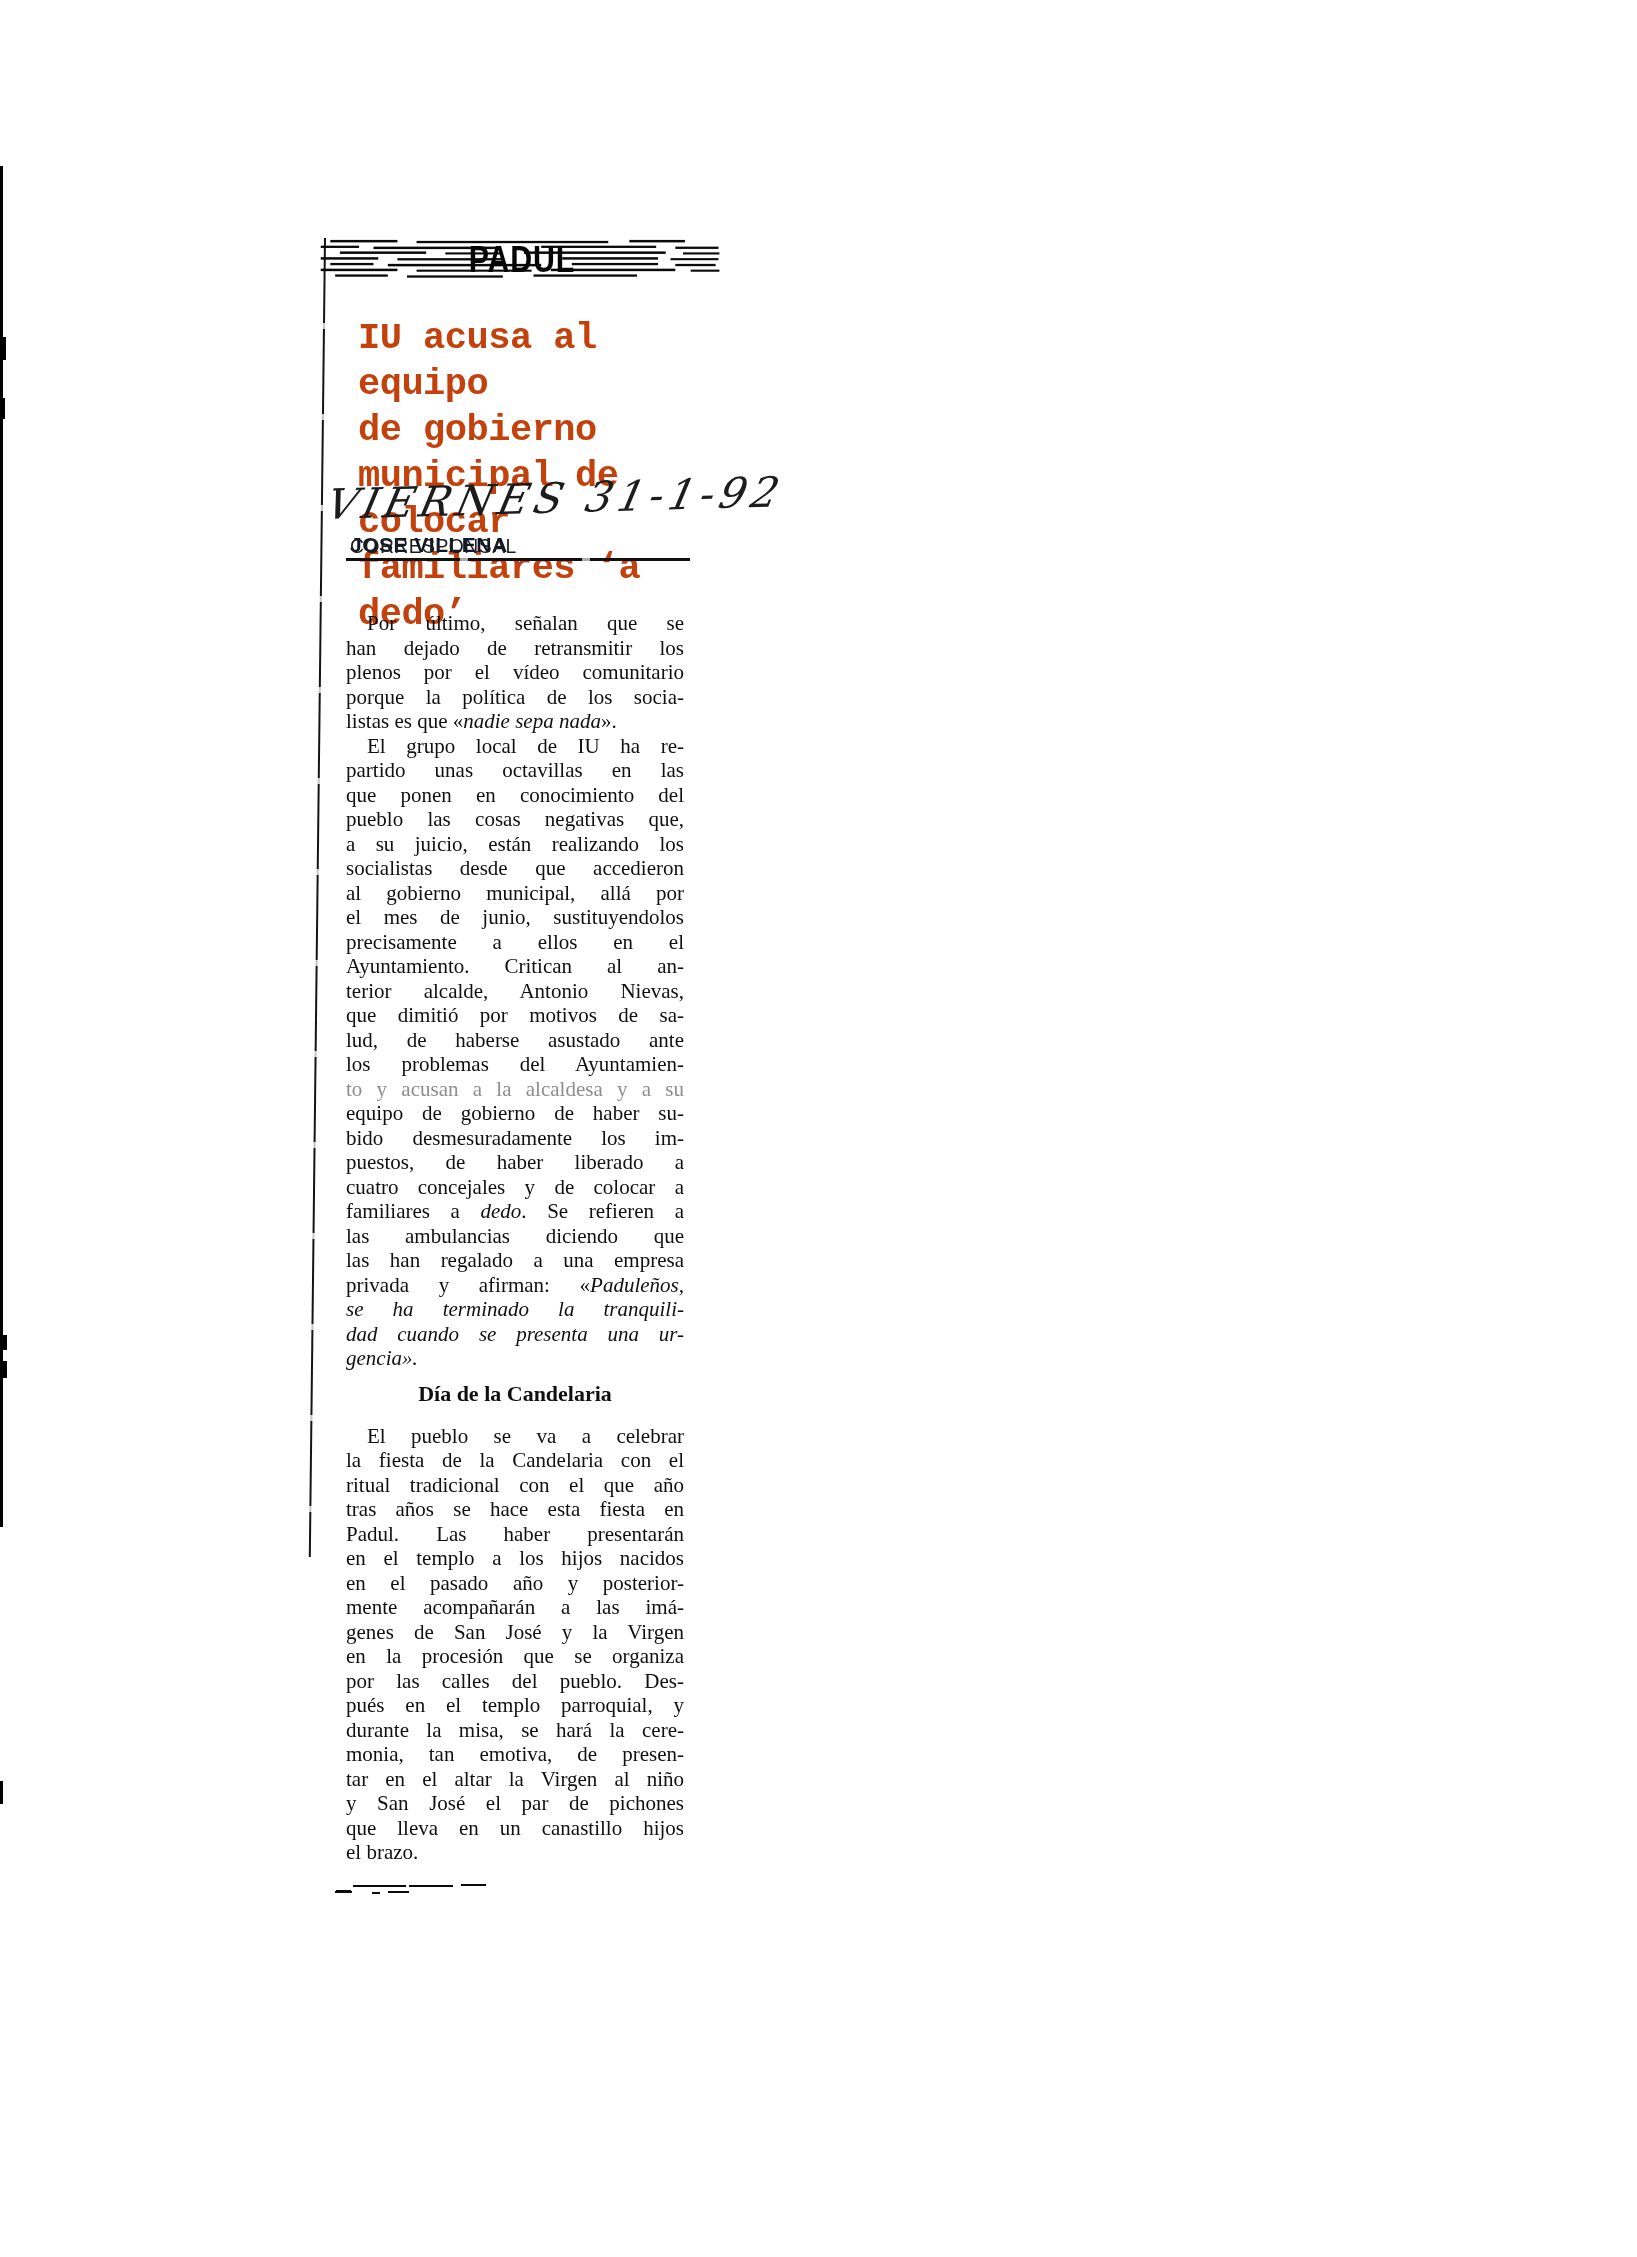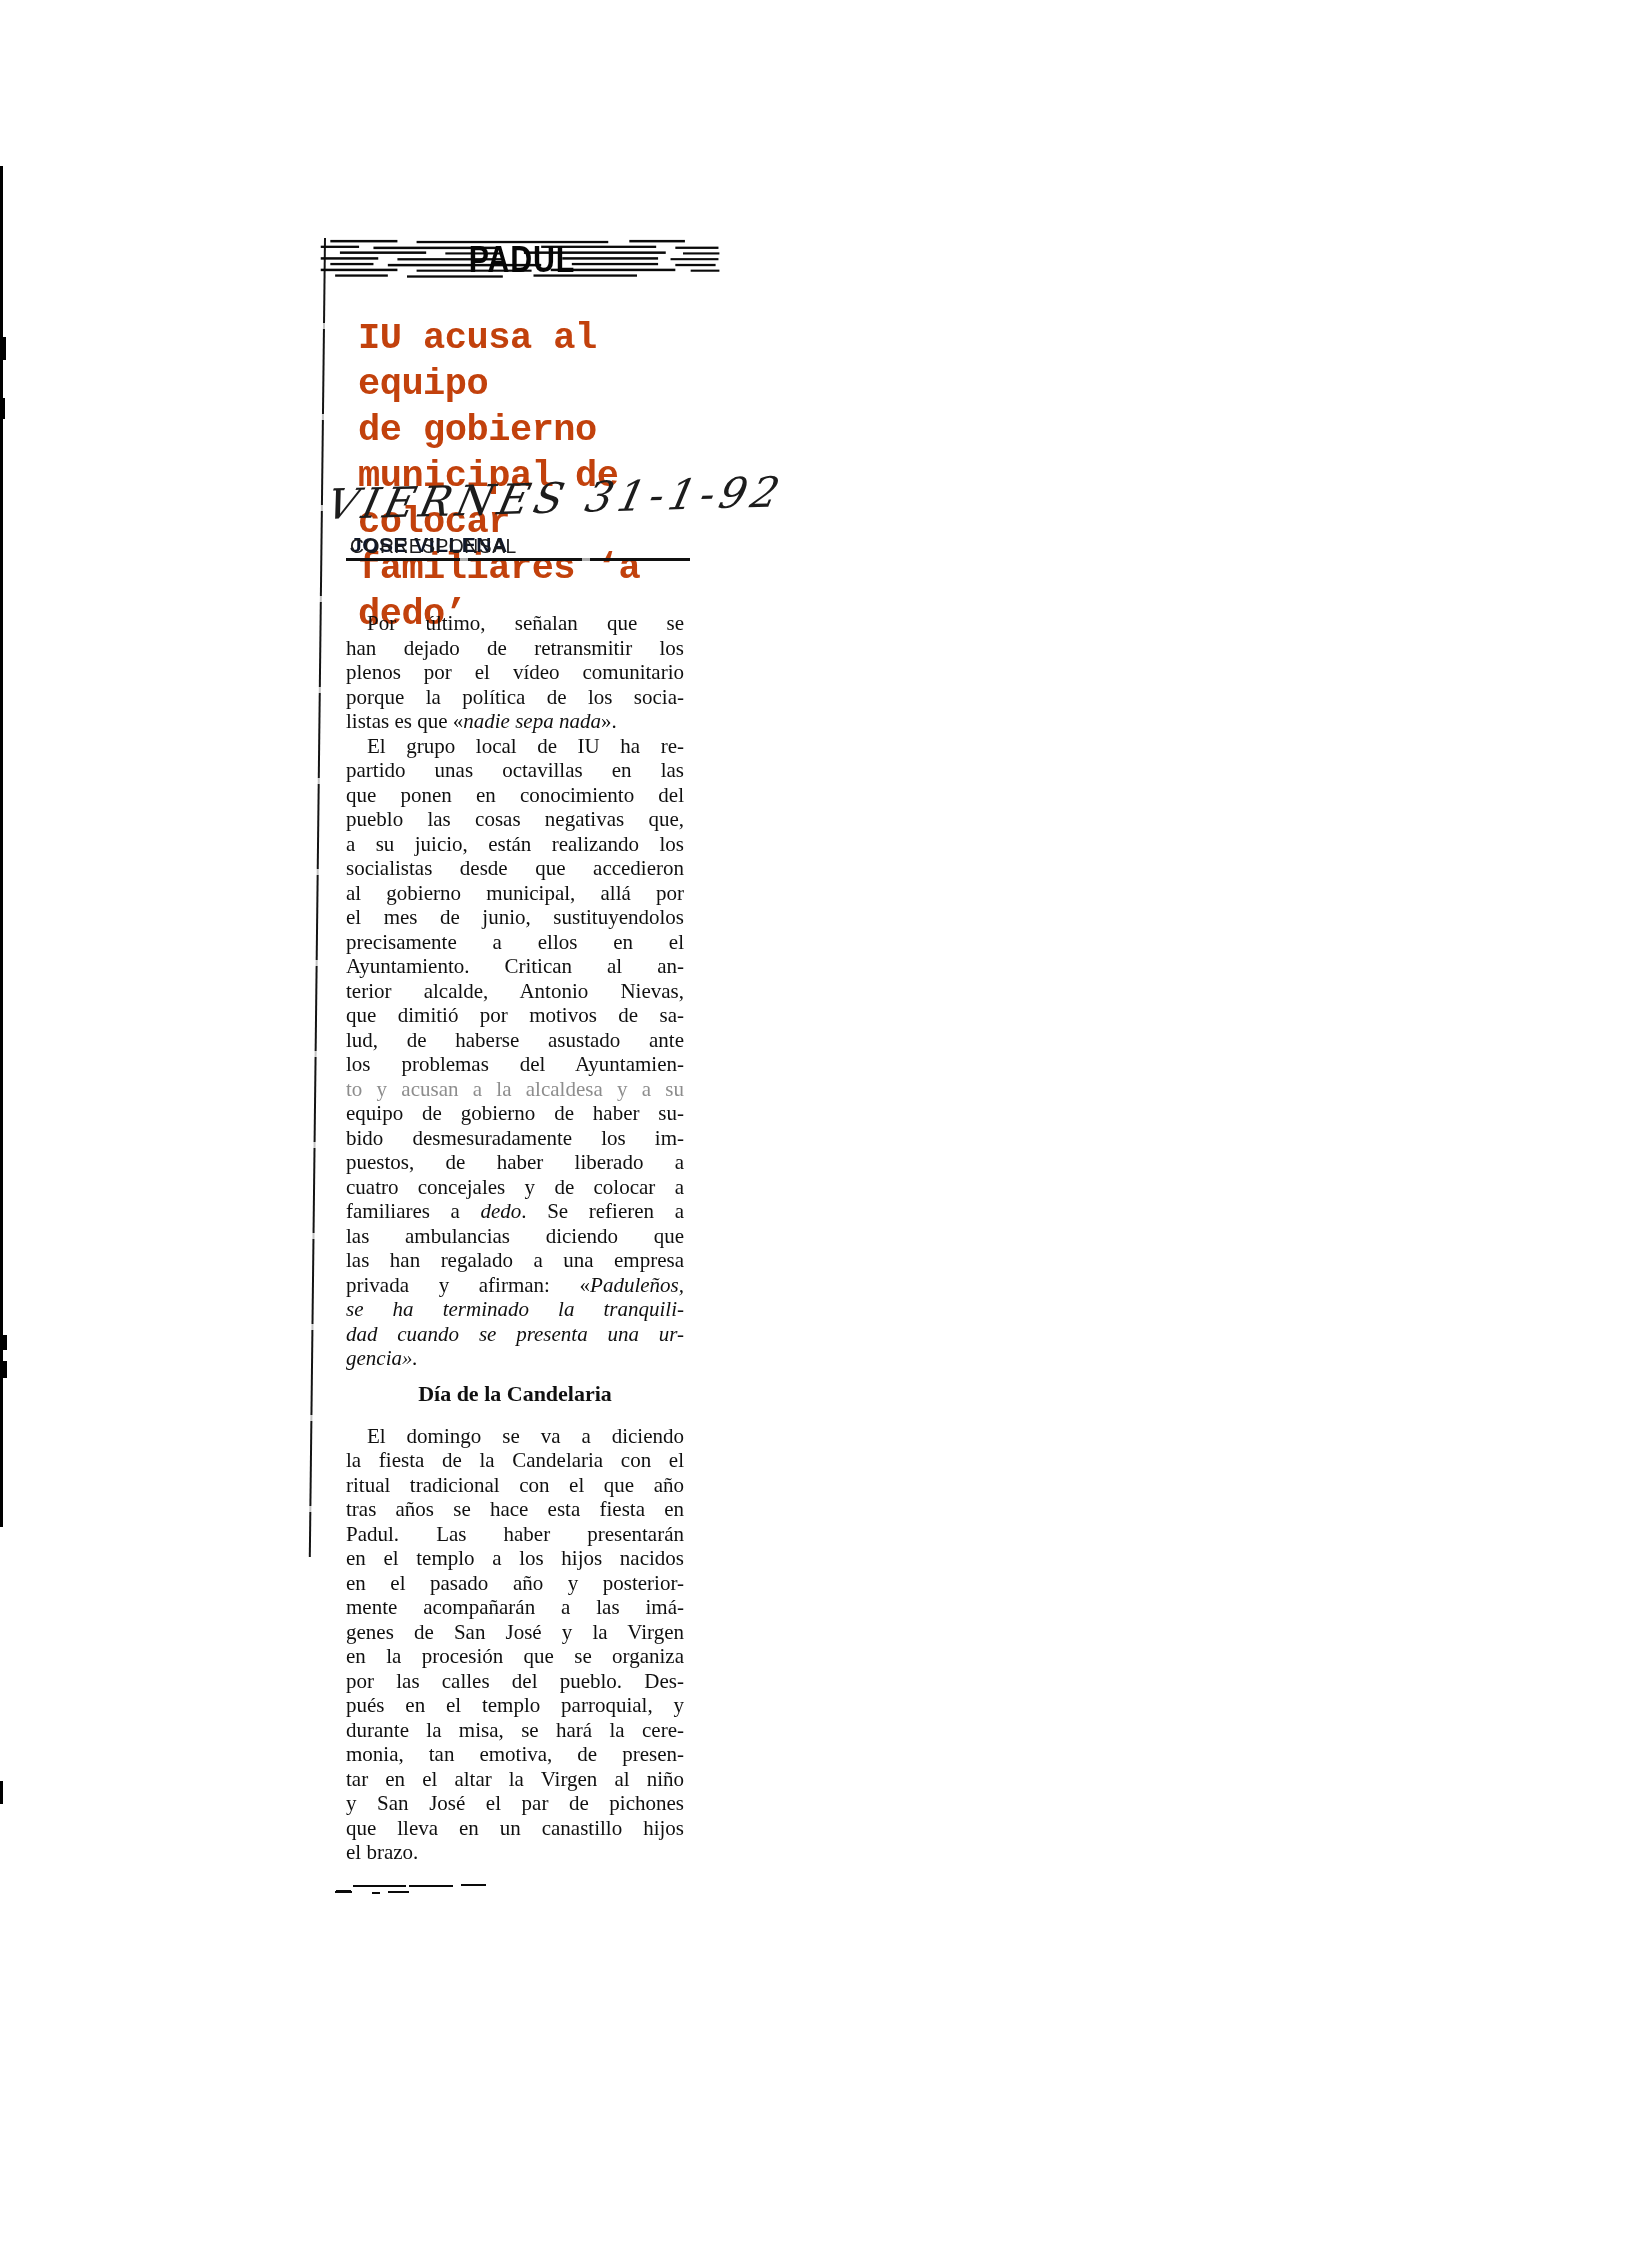--- a/index.html
+++ b/index.html
@@ -184,21 +184,21 @@
       <div class="bodyline"><span>familiares a </span><span class="ital">dedo</span><span>. Se refieren a</span></div>
       <div class="bodyline"><span>las ambulancias diciendo que</span></div>
       <div class="bodyline"><span>las han regalado a una empresa</span></div>
       <div class="bodyline"><span>privada y afirman: «</span><span class="ital">Paduleños,</span></div>
       <div class="bodyline"><span class="ital">se ha terminado la tranquili-</span></div>
       <div class="bodyline"><span class="ital">dad cuando se presenta una ur-</span></div>
       <div class="bodyline lastline"><span class="ital">gencia».</span></div>
     </div>
     <div class="subhead">Día de la Candelaria</div>
     <div class="para">
-      <div class="bodyline indent"><span>El domingo se va a diciendo</span></div>
+      <div class="bodyline indent"><span>El pueblo se va a celebrar</span></div>
       <div class="bodyline"><span>la fiesta de la Candelaria con el</span></div>
       <div class="bodyline"><span>ritual tradicional con el que año</span></div>
       <div class="bodyline"><span>tras años se hace esta fiesta en</span></div>
       <div class="bodyline"><span>Padul. Las haber presentarán</span></div>
       <div class="bodyline"><span>en el templo a los hijos nacidos</span></div>
       <div class="bodyline"><span>en el pasado año y posterior-</span></div>
       <div class="bodyline"><span>mente acompañarán a las imá-</span></div>
       <div class="bodyline"><span>genes de San José y la Virgen</span></div>
       <div class="bodyline"><span>en la procesión que se organiza</span></div>
       <div class="bodyline"><span>por las calles del pueblo. Des-</span></div>

